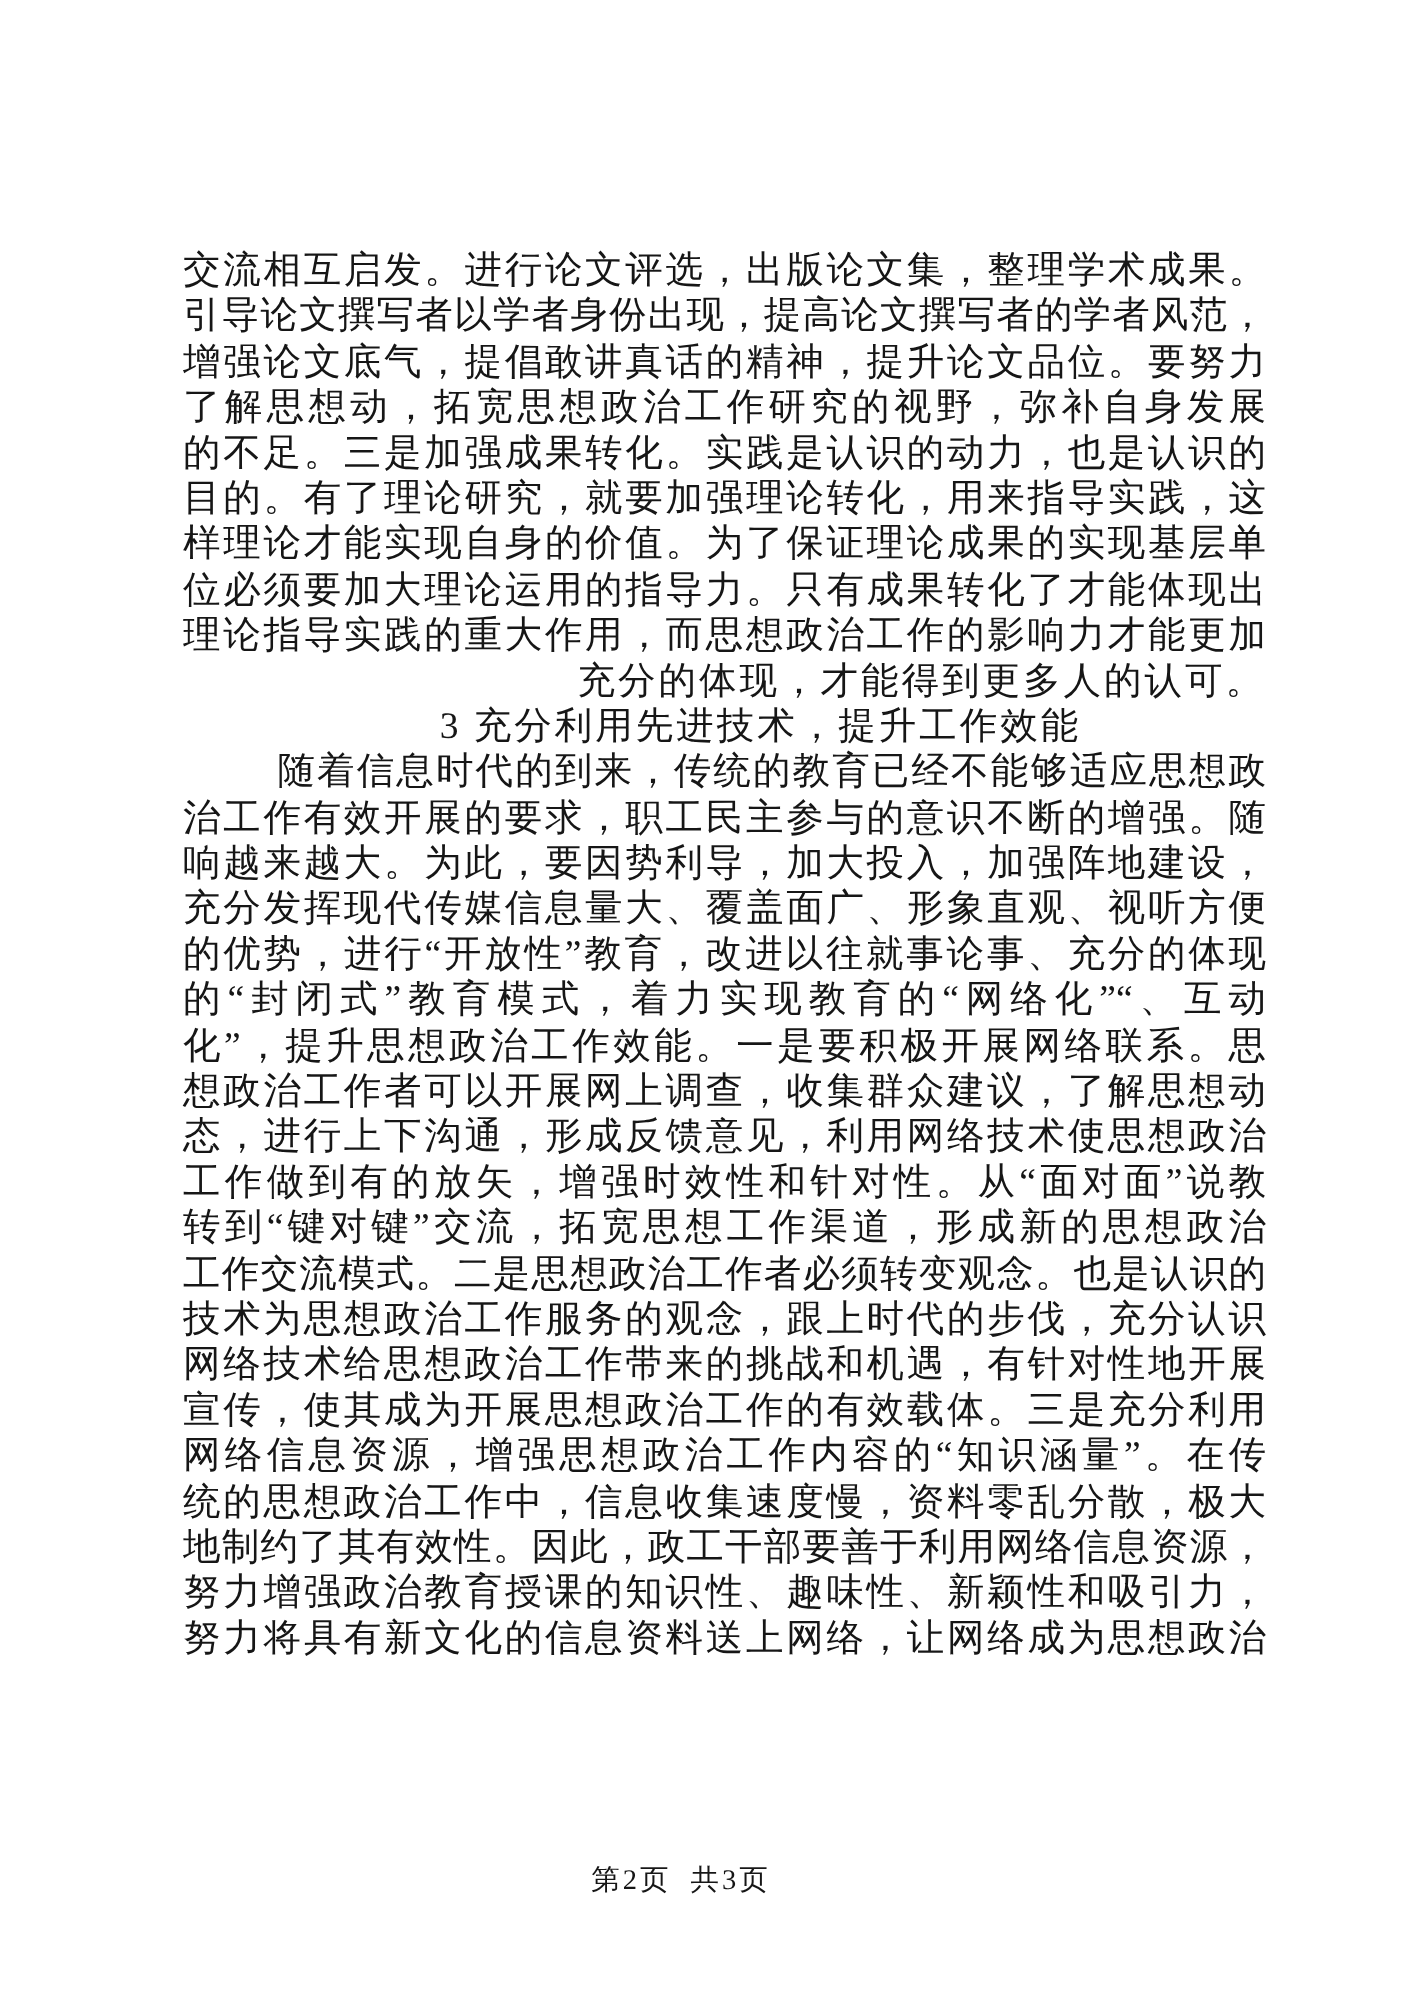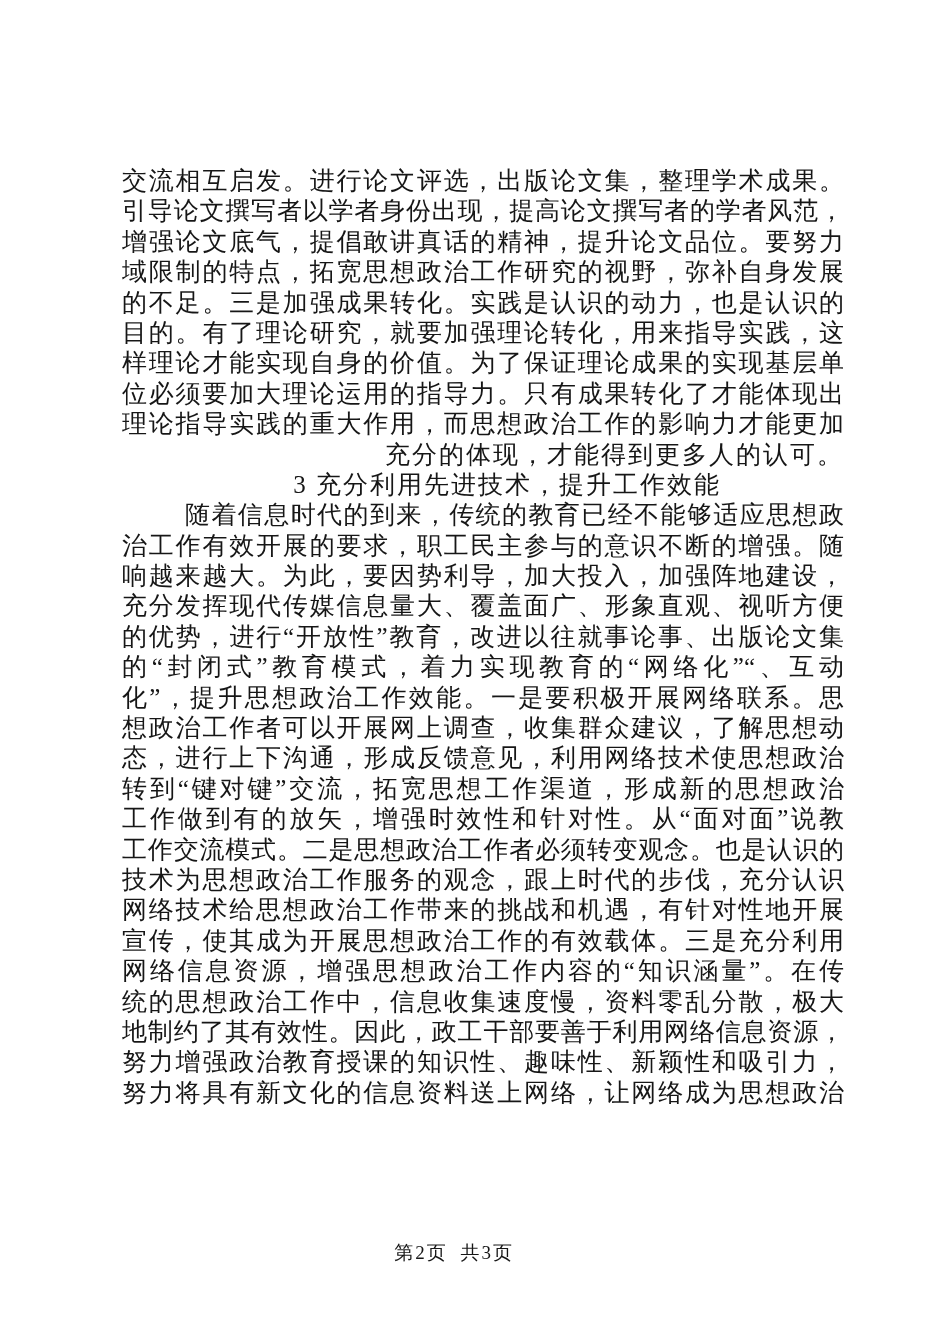--- a/index.html
+++ b/index.html
@@ -69,39 +69,39 @@
   }
 </style>
 </head>
 <body>
 
 <div class="page">
   <div class="text-block" id="text-block">
       <div class="line j">交流相互启发。进行论文评选，出版论文集，整理学术成果。</div>
       <div class="line j">引导论文撰写者以学者身份出现，提高论文撰写者的学者风范，</div>
       <div class="line j">增强论文底气，提倡敢讲真话的精神，提升论文品位。要努力</div>
-      <div class="line j">域限制的特点，拓宽思想政治工作研究的视野，弥补自身发展</div>
+      <div class="line j">了解思想动，拓宽思想政治工作研究的视野，弥补自身发展</div>
       <div class="line j">的不足。三是加强成果转化。实践是认识的动力，也是认识的</div>
       <div class="line j">目的。有了理论研究，就要加强理论转化，用来指导实践，这</div>
       <div class="line j">样理论才能实现自身的价值。为了保证理论成果的实现基层单</div>
       <div class="line j">位必须要加大理论运用的指导力。只有成果转化了才能体现出</div>
       <div class="line j">理论指导实践的重大作用，而思想政治工作的影响力才能更加</div>
       <div class="line e">充分的体现，才能得到更多人的认可。</div>
       <div class="line h">3 充分利用先进技术，提升工作效能</div>
       <div class="line ij">随着信息时代的到来，传统的教育已经不能够适应思想政</div>
       <div class="line j">治工作有效开展的要求，职工民主参与的意识不断的增强。随</div>
       <div class="line j">响越来越大。为此，要因势利导，加大投入，加强阵地建设，</div>
       <div class="line j">充分发挥现代传媒信息量大、覆盖面广、形象直观、视听方便</div>
-      <div class="line j">的优势，进行“开放性”教育，改进以往就事论事、出版论文集</div>
+      <div class="line j">的优势，进行“开放性”教育，改进以往就事论事、充分的体现</div>
       <div class="line j">的“封闭式”教育模式，着力实现教育的“网络化”“、互动</div>
       <div class="line j">化”，提升思想政治工作效能。一是要积极开展网络联系。思</div>
       <div class="line j">想政治工作者可以开展网上调查，收集群众建议，了解思想动</div>
       <div class="line j">态，进行上下沟通，形成反馈意见，利用网络技术使思想政治</div>
+      <div class="line j">工作做到有的放矢，增强时效性和针对性。从“面对面”说教</div>
       <div class="line j">转到“键对键”交流，拓宽思想工作渠道，形成新的思想政治</div>
-      <div class="line j">工作做到有的放矢，增强时效性和针对性。从“面对面”说教</div>
       <div class="line j">工作交流模式。二是思想政治工作者必须转变观念。也是认识的</div>
       <div class="line j">技术为思想政治工作服务的观念，跟上时代的步伐，充分认识</div>
       <div class="line j">网络技术给思想政治工作带来的挑战和机遇，有针对性地开展</div>
       <div class="line j">宣传，使其成为开展思想政治工作的有效载体。三是充分利用</div>
       <div class="line j">网络信息资源，增强思想政治工作内容的“知识涵量”。在传</div>
       <div class="line j">统的思想政治工作中，信息收集速度慢，资料零乱分散，极大</div>
       <div class="line j">地制约了其有效性。因此，政工干部要善于利用网络信息资源，</div>
       <div class="line j">努力增强政治教育授课的知识性、趣味性、新颖性和吸引力，</div>
       <div class="line j">努力将具有新文化的信息资料送上网络，让网络成为思想政治</div>
     </div>

